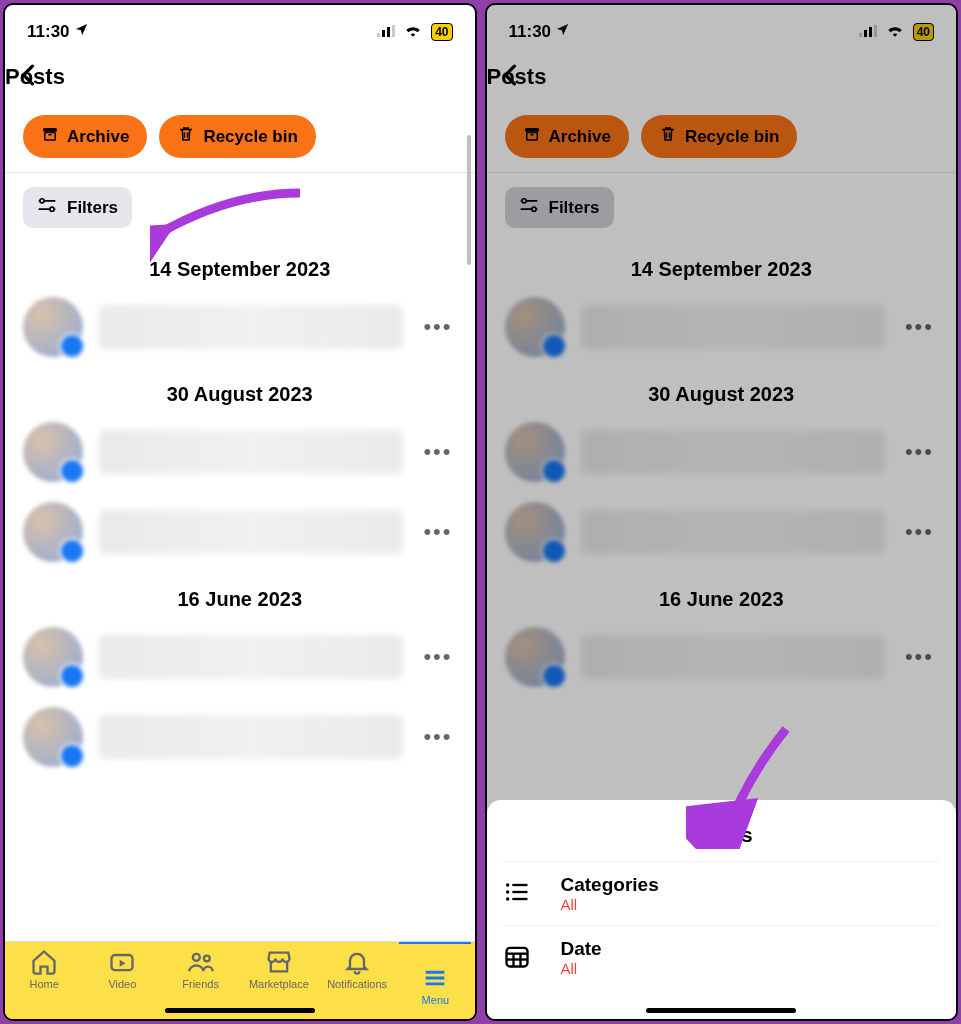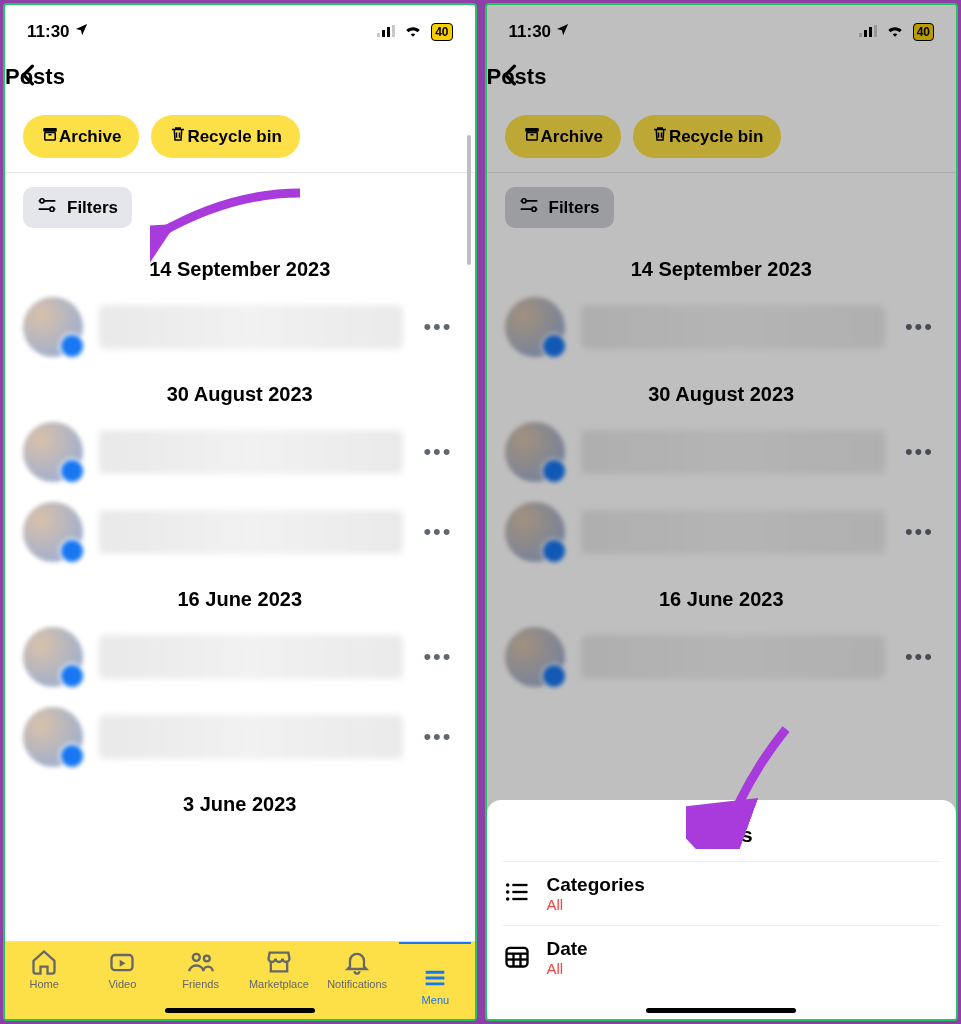--- a/index.html
+++ b/index.html
@@ -8,43 +8,43 @@
     background: #8e3fa8;
     width: 961px;
     height: 1024px;
     display: flex;
     gap: 8px;
     padding: 3px;
   }
   .phone {
     flex: 1;
     background: #fff;
-    border: 2px solid #22c55e;
-    border-radius: 4px;
+    border: 2px solid #000000;
+    border-radius: 10px;
     position: relative;
     overflow: hidden;
     display: flex;
     flex-direction: column;
   }
   .dim-overlay { position:absolute; inset:0; background:rgba(0,0,0,0.25); z-index:5; pointer-events:none; }
   .status-bar {
     display:flex; justify-content:space-between; align-items:center;
     padding:10px 22px 0 22px; height:44px; font-weight:600; font-size:17px;
   }
   .status-left { display:flex; align-items:center; gap:4px; }
   .status-right { display:flex; align-items:center; gap:9px; }
   .loc-icon { display:inline-block; transform:rotate(0deg); }
   .battery { background:#f7ce00; color:#000; font-size:12px; font-weight:700; padding:1px 3px; border-radius:4px; border:1px solid #000; line-height:1.2;}
   .header { display:flex; align-items:center; justify-content:flex-start; position:relative; height:56px; }
   .back { position:absolute; left:14px; font-size:26px; font-weight:700; }
   .title { font-size:22px; font-weight:700; }
   .chips { display:flex; gap:12px; padding:10px 18px 14px; }
   .chip {
-    background:#fde047; border-radius:22px; padding:10px 18px;
-    display:flex; align-items:center; gap:0; font-size:17px; font-weight:700;
+    background:#f97316; border-radius:22px; padding:10px 18px;
+    display:flex; align-items:center; gap:8px; font-size:17px; font-weight:700;
   }
   .divider { height:1px; background:#e4e4e4; }
   .filters-row { padding:14px 18px; }
   .filters-chip {
     background:#e5e6eb; border-radius:10px; padding:10px 14px;
     display:inline-flex; align-items:center; gap:10px; font-size:17px; font-weight:700;
   }
   .filters-chip.pressed{ background:#d0d2d6; }
   .feed { flex:1; overflow:hidden; padding:0 18px; }
   .date-h { font-size:20px; font-weight:800; margin:16px 0 6px;text-align:center; }
@@ -76,21 +76,21 @@
   
   .arrow1 { position:absolute; left:145px; top:178px; z-index:3; }
   .arrow2 { position:absolute; right:150px; bottom:170px; z-index:20; }
   
   .sheet {
     position:absolute; left:0; right:0; bottom:0; background:#fff; z-index:10;
     border-top-left-radius:14px; border-top-right-radius:14px; padding:10px 16px 30px;
   }
   .grabber{ width:46px; height:5px; background:#c9ccd1; border-radius:3px; margin:0 auto 8px;}
   .sheet-title{ text-align:center; font-size:21px; font-weight:800; margin-bottom:14px;}
-  .sheet-row{ display:flex; align-items:center; gap:16px; padding:12px 0; border-top:1px solid #eee;}
+  .sheet-row{ display:flex; align-items:center; gap:30px; padding:12px 0; border-top:1px solid #eee;}
   .sheet-row:first-of-type{ border-top:1px solid #eee;}
   .sheet-icon svg{ width:28px; height:28px; }
   .sheet-text .lbl{ font-size:19px; font-weight:700;}
   .sheet-text .sub{ font-size:15px; color:#ef4444;}
 </style>
 </head>
 <body>
 
 <div class="phone">
   <div class="scroll-ind"></div>
@@ -204,21 +204,20 @@
       <div class="avatar"></div>
       <div class="post-blur"></div>
       <div class="more">•••</div>
     </div>
     <div class="post-row">
       <div class="avatar"></div>
       <div class="post-blur"></div>
       <div class="more">•••</div>
     </div>
 
-    <div class="date-h">3 June 2023</div>
   </div>
 
   <div class="tabbar">
     <div class="tab">
       <svg viewBox="0 0 24 24">
           <path d="M3 11l9-8 9 8v9a2 2 0 0 1-2 2h-4v-6h-6v6H5a2 2 0 0 1-2-2z" fill="none" stroke="#65676b" stroke-width="2"></path>
         </svg>
       <span>Home</span>
     </div>
     <div class="tab">

